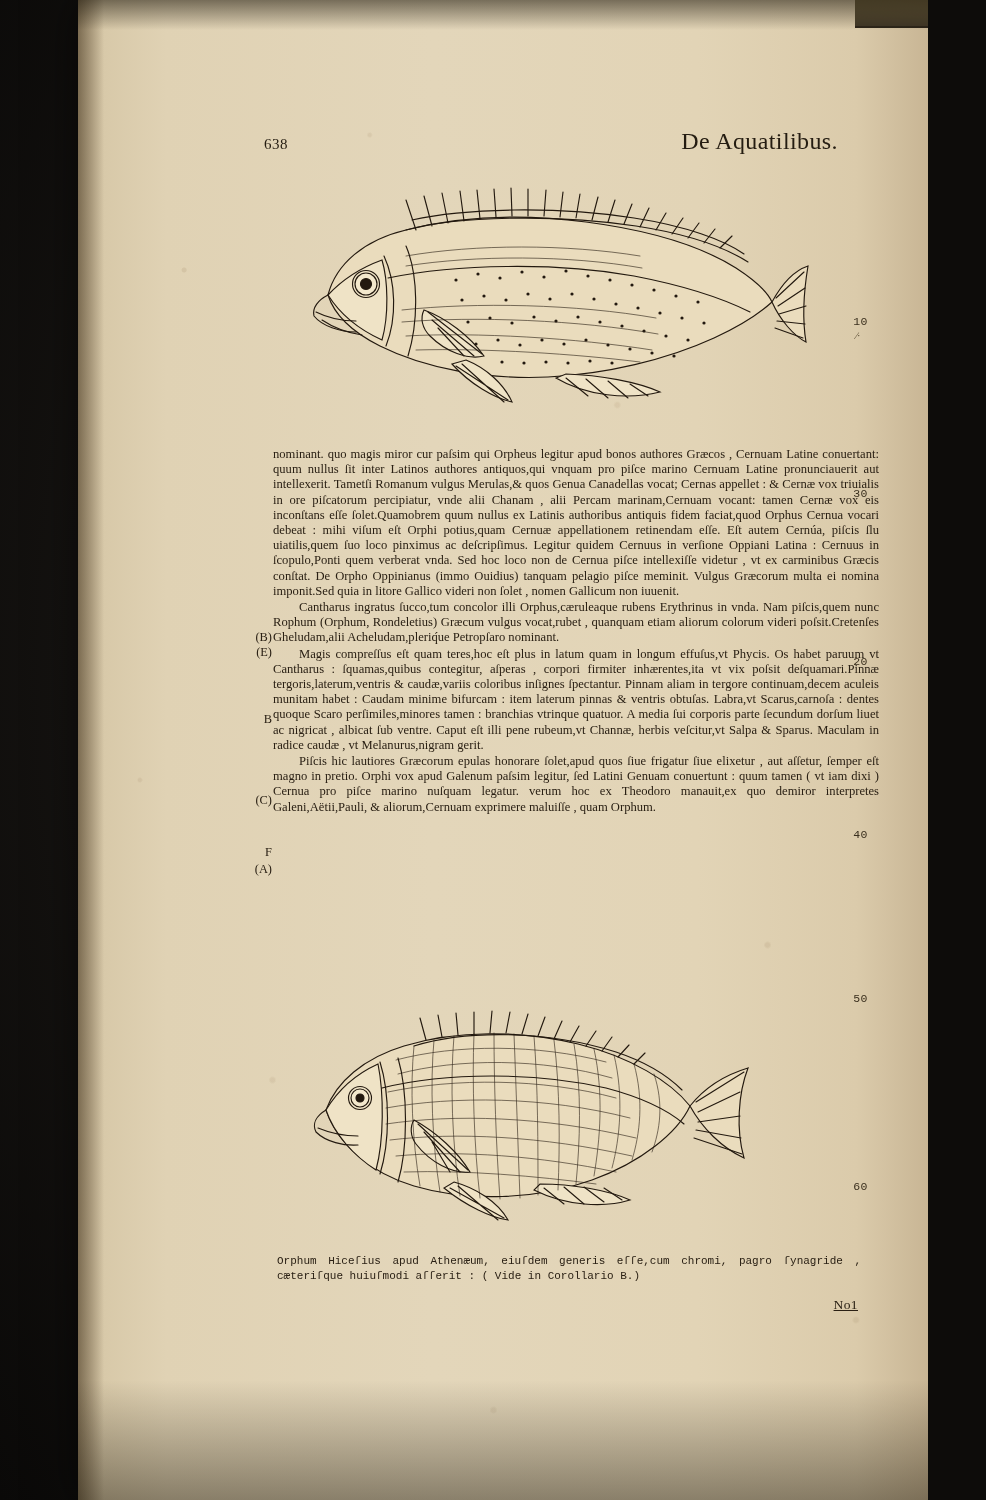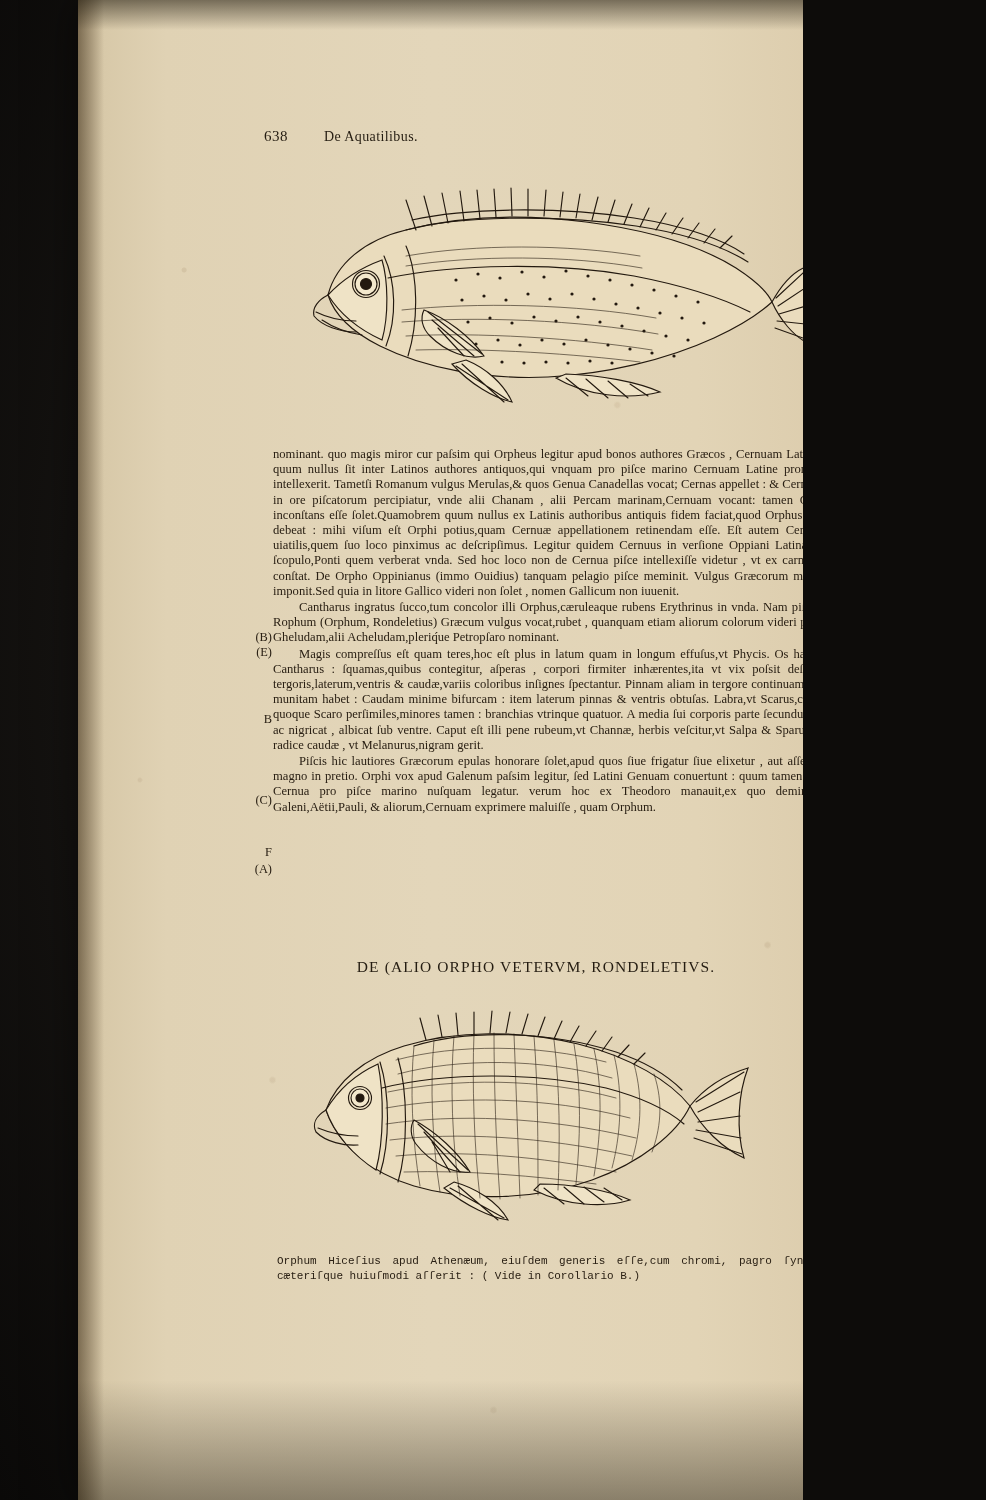--- a/index.html
+++ b/index.html
@@ -8,21 +8,21 @@
     background: #0d0c0a;
   }
   body {
     width: 986px;
     height: 1500px;
     overflow: hidden;
     font-family: "Liberation Serif", serif;
   }
   .scan {
     position: relative;
-    width: 803px;
+    width: 928px;
     height: 1500px;
     background: #17150f;
     overflow: hidden;
   }
   
   .backdrop {
     position: absolute;
     inset: 0;
     background:
       radial-gradient(ellipse at 50% 45%, #2a2620 0%, #141210 60%, #0a0908 100%);
@@ -102,22 +102,22 @@
     display: flex;
     align-items: baseline;
   }
   .folio {
     font-size: 15px;
     letter-spacing: .5px;
     width: 60px;
   }
   .running-title {
     flex: 1;
-    text-align: left;
-    font-size: 14px;
+    text-align: right;
+    font-size: 24px;
     letter-spacing: .4px;
     margin-right: 46px;
   }
 
   .figure {
     position: absolute;
     left: 0;
     width: 700px;
     text-align: center;
   }
@@ -321,21 +321,20 @@
       <p class="indent">Piſcis hic lautiores Græcorum epulas honorare ſolet,apud quos ſiue frigatur ſiue elixetur , aut aſſetur, ſemper eſt magno in pretio.     Orphi vox apud Galenum paſsim legitur, ſed Latini Genuam conuertunt : quum tamen ( vt iam dixi ) Cernua pro piſce marino nuſquam legatur. verum hoc  ex  Theodoro manauit,ex quo demiror interpretes Galeni,Aëtii,Pauli, &amp; aliorum,Cernuam exprimere maluiſſe ,  quam Orphum.</p>
     </div>
 
     <div class="marg" style="top:630px">(B)</div>
     <div class="marg" style="top:645px">(E)</div>
     <div class="marg" style="top:712px">B</div>
     <div class="marg" style="top:793px">(C)</div>
     <div class="marg" style="top:845px">F</div>
     <div class="marg" style="top:862px">(A)</div>
 
-    <div class="section-head">DE (ALIO ORPHO VETERVM, RONDELETIVS.</div>
 
     <div class="figure fig2">
       <svg width="500" height="250" viewBox="0 0 500 250" aria-hidden="true">
         <g fill="none" stroke="#23190f" stroke-width="1.15" stroke-linecap="round">
 
           <path d="M40 120 C50 92, 78 68, 118 56 C170 40, 235 40, 292 54 C345 67, 385 92, 404 116
                    C392 142, 356 172, 306 190 C250 210, 182 212, 128 196 C84 183, 52 154, 40 120 Z" fill="#eadcbd"></path>
 
           <path d="M40 120 C52 100, 70 84, 92 74 C98 104, 98 150, 90 180 C68 166, 48 144, 40 120 Z" fill="#efe3c6"></path>
           <path d="M94 72 C104 104, 104 152, 94 184"></path>

